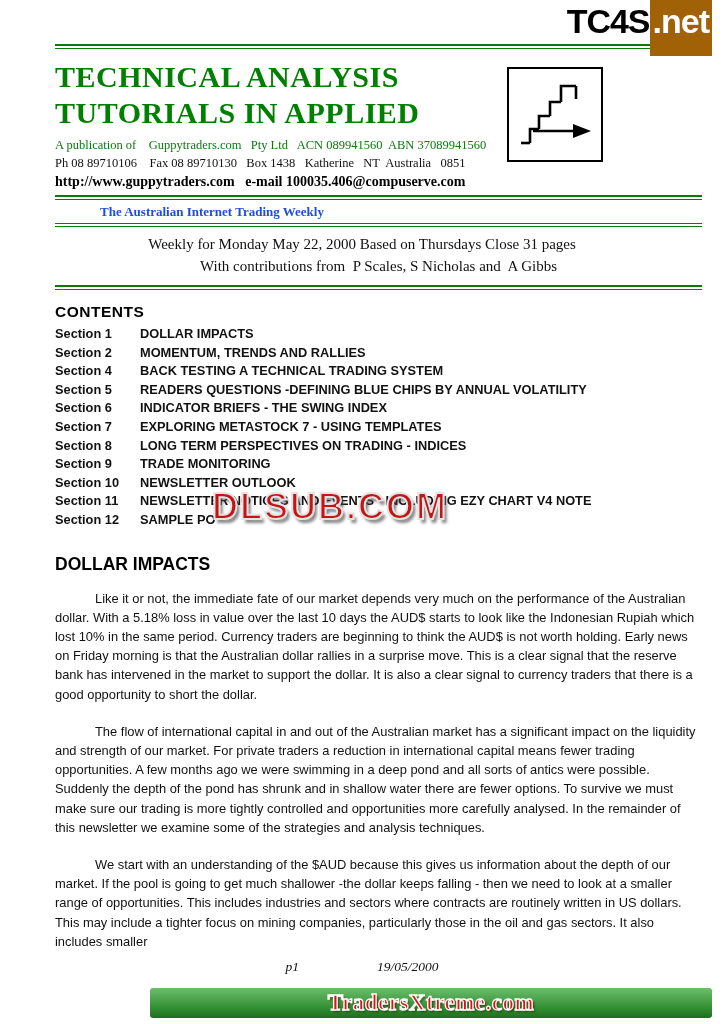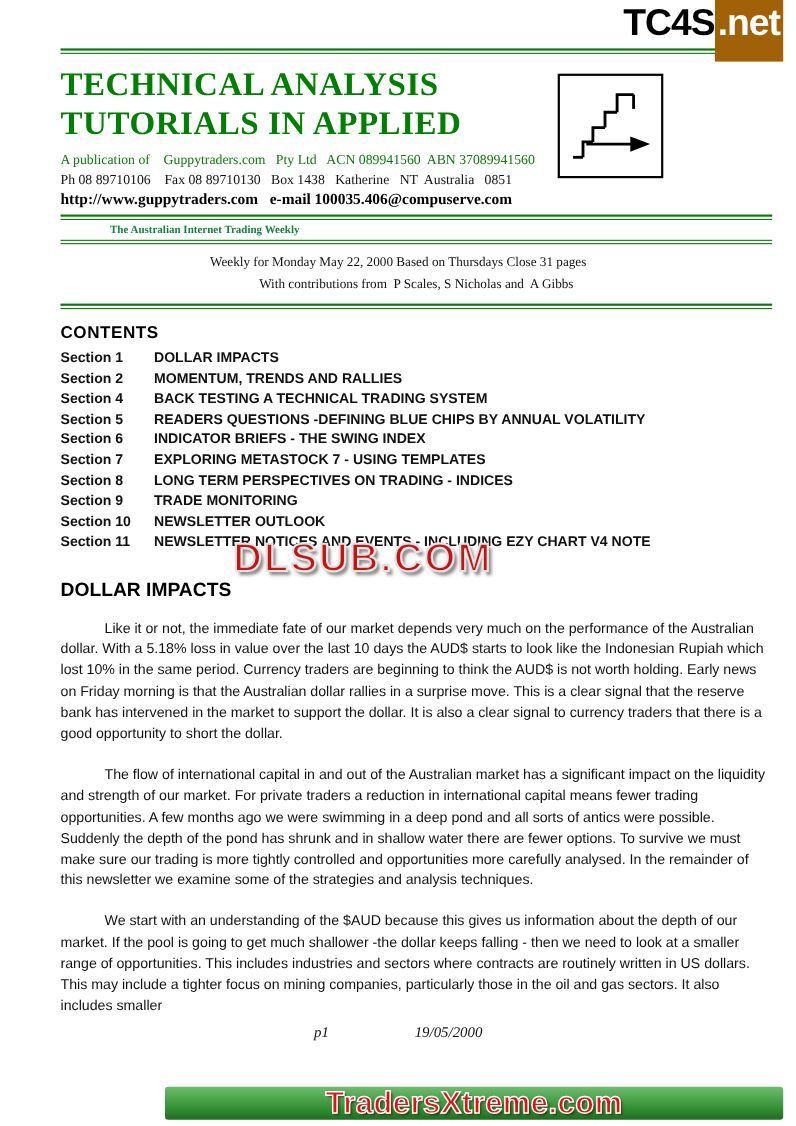--- a/index.html
+++ b/index.html
@@ -42,26 +42,26 @@
   .contact-line {
     margin-top:3px; font-family:"Liberation Serif", serif; font-size:12.5px;
     color:#111; white-space:pre-wrap;
   }
   .web-line {
     margin-top:3px; font-family:"Liberation Serif", serif; font-weight:bold;
     font-size:14px; color:#000; white-space:pre-wrap;
   }
   .tagline {
     margin:4px 22px 3px 100px; font-family:"Liberation Serif", serif;
-    font-weight:bold; font-size:10px; color:#15803d;
+    font-weight:bold; font-size:13px; color:#1d4ed8;
   }
 
   .issue-line {
     text-align:center; font-family:"Liberation Serif", serif;
-    font-size:12px; color:#111; margin-top:9px; white-space:pre-wrap;
+    font-size:15px; color:#111; margin-top:9px; white-space:pre-wrap;
   }
   .issue-line.second { margin-top:5px;padding-left:33px; }
 
   
   .contents-heading {
     margin-top:13px; font-weight:bold; font-size:15.5px; letter-spacing:0.5px; color:#000;
   }
   .toc { margin-top:4px; }
   .toc-row { display:flex; line-height:18.6px; }
   .toc-sec { width:85px; flex:0 0 85px; font-weight:bold; font-size:12.8px; }
@@ -92,21 +92,21 @@
   }
 
   
   .bottom-bar {
     position:absolute; left:150px; right:12px; bottom:6px; height:30px;
     background:linear-gradient(180deg,#6cbe6c 0%,#2f8c2f 70%,#1e6e1e 100%);
     display:flex; align-items:center; justify-content:center;
     border-radius:3px;
   }
   .bottom-bar .wm-text {
-    font-family:Liberation Sans, sans-serif; font-weight:bold; font-size:28px;
+    font-family:Liberation Serif, serif; font-weight:bold; font-size:23px;
     color:#d81414; -webkit-text-stroke:1.3px #ffffff;
     text-shadow:2px 2px 2px rgba(60,0,0,0.55);
     letter-spacing:0.5px; white-space:nowrap;
   }
 </style>
 </head>
 <body>
 
 <div class="page">
 
@@ -187,20 +187,24 @@
         <span class="toc-title">TRADE MONITORING</span>
       </div>
     <div class="toc-row">
         <span class="toc-sec">Section 10</span>
         <span class="toc-title">NEWSLETTER OUTLOOK</span>
       </div>
     <div class="toc-row">
         <span class="toc-sec">Section 11</span>
         <span class="toc-title">NEWSLETTER NOTICES AND EVENTS - INCLUDING EZY CHART V4 NOTE</span>
       </div>
+    <div class="toc-row">
+        <span class="toc-sec">Section 12</span>
+        <span class="toc-title">SAMPLE PO</span>
+      </div>
   </div>
 
   <div class="dlsub">DLSUB.COM</div>
 
   <div class="article-heading blk">DOLLAR IMPACTS</div>
 
   <p class="para blk">Like it or not, the immediate fate of our market depends very much on the performance of the Australian dollar.  With a 5.18% loss in value over the last 10 days the AUD$ starts to look like the Indonesian Rupiah which lost 10% in the same period. Currency traders are beginning to think the AUD$ is not worth holding. Early news on Friday morning is that the Australian dollar rallies in a surprise move. This is a clear signal that the reserve bank has intervened in the market to support the dollar. It is also a clear signal to currency traders that there is a good opportunity to short the dollar.</p>
   <p class="para tight blk">The flow of international capital in and out of the Australian market has a significant impact on the liquidity and strength of our market. For private traders a reduction in international capital means fewer trading opportunities. A few months ago we were swimming in a deep pond and all sorts of antics were possible. Suddenly the depth of the pond has shrunk and in shallow water there are fewer options. To survive we must make sure our trading is more tightly controlled and opportunities more carefully analysed. In the remainder of this newsletter we examine some of the strategies and analysis techniques.</p>
   <p class="para tight blk">We start with an understanding of the $AUD because this gives us information about the depth of our market. If the pool is going to get much shallower  -the dollar keeps falling - then we need to look at a smaller range of  opportunities. This includes industries and sectors where contracts are routinely written in US dollars. This may include a tighter focus on mining companies, particularly those in the oil and gas sectors. It also includes smaller</p>
 

